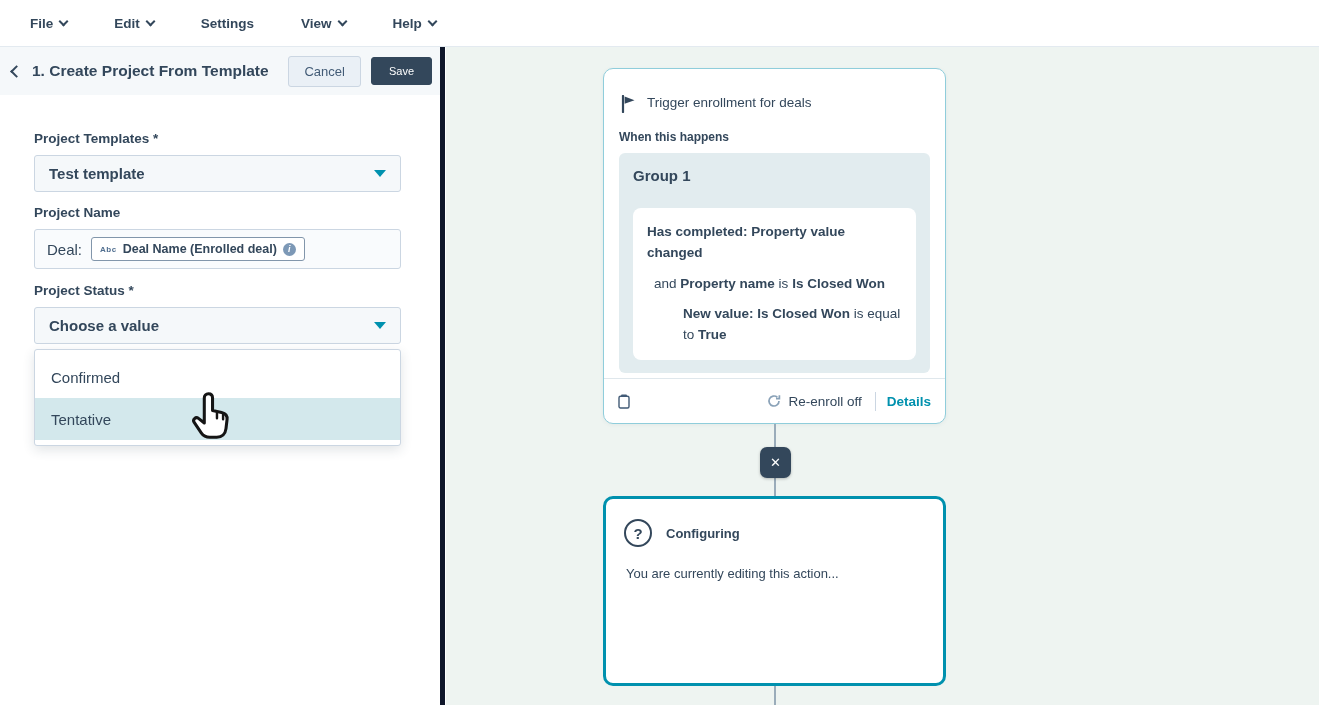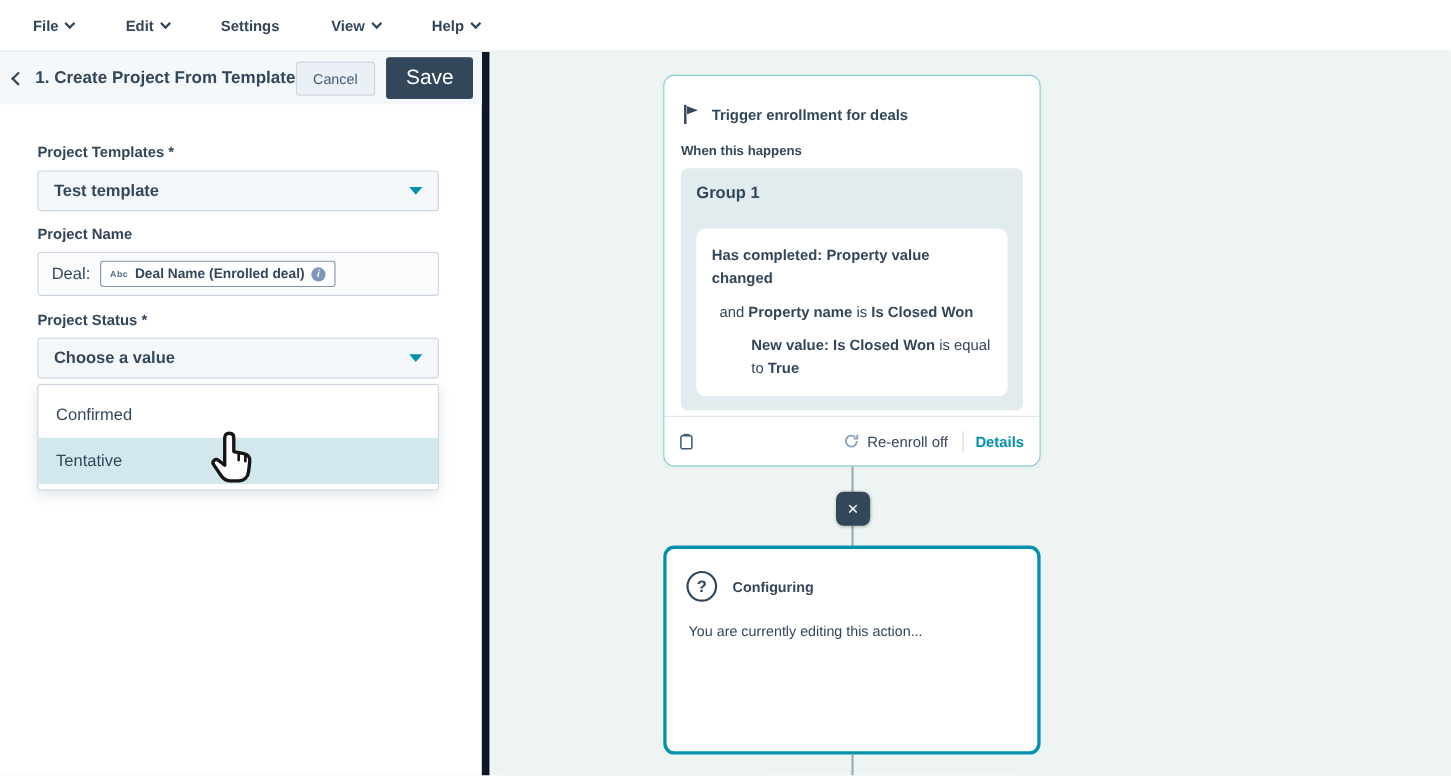--- a/index.html
+++ b/index.html
@@ -16,33 +16,33 @@
     position:absolute; top:0; left:0; width:1319px; height:47px;
     background:#fff; border-bottom:1px solid #e3eaf0;
     display:flex; align-items:center; padding-left:30px; gap:47px; z-index:6;
   }
   .menu-item { display:flex; align-items:center; gap:7px; font-weight:bold; font-size:13.5px; cursor:default;justify-content:space-between; }
   .chev-down { width:7px; height:7px; border-right:2px solid #33475b; border-bottom:2px solid #33475b;
     transform:rotate(45deg); margin-top:-4px; }
   
   .left-panel {
     position:absolute; left:0; top:47px; width:445px; height:658px;
-    background:#fff; border-right:7px solid #0f172a; z-index:4;
+    background:#fff; border-right:5px solid #0f172a; z-index:4;
   }
   .panel-header {
     height:48px; background:#f5f8fa; display:flex; align-items:center;
     padding:0 8px 0 12px;
   }
   .back-chev { width:9px; height:9px; border-left:2.5px solid #33475b; border-bottom:2.5px solid #33475b;
     transform:rotate(45deg); margin-right:11px; flex:0 0 auto; }
   .panel-title { font-weight:bold; font-size:15.5px; white-space:nowrap; }
   .btn-cancel { margin-left:auto; background:#eaf0f6; border:1px solid #cbd6e2; color:#425b76;
     font-size:13px; padding:7px 15px; border-radius:3px; font-family:inherit; cursor:pointer; }
   .btn-save { margin-left:10px; background:#33475b; border:1px solid #33475b; color:#fff;
-    font-size:19px; padding:7px 17px; border-radius:3px; font-family:inherit; cursor:pointer; }
+    font-size:11px; padding:7px 17px; border-radius:3px; font-family:inherit; cursor:pointer; }
   .form { padding:36px 39px 0 34px; }
   .field-label { font-weight:bold; font-size:13.5px; margin-bottom:9px; }
   .select {
     height:37px; background:#f5f8fa; border:1px solid #cbd6e2; border-radius:3px;
     display:flex; align-items:center; justify-content:space-between;
     padding:0 14px; font-size:15px; cursor:pointer;font-weight:bold;
   }
   .caret-down { width:0; height:0; border-left:6px solid transparent; border-right:6px solid transparent;
     border-top:7px solid #0091ae; }
   .gap-a { height:13px; }
@@ -70,21 +70,21 @@
   .conn.seg1 { top:377px; height:24px; }
   .conn.seg2 { top:430px; height:20px; }
   .conn.seg3 { top:639px; height:19px; }
   .node-card {
     position:absolute; left:157px; width:343px; background:#fff;
     border:1.5px solid #8fcddb; border-radius:10px;
     box-shadow:0 1px 4px rgba(45,62,80,.06);
   }
   .trigger-card { top:21px; height:356px; display:flex; flex-direction:column; cursor:pointer; }
   .trigger-body { padding:13px 15px 0 15px; flex:1; display:flex; flex-direction:column; min-height:0; }
-  .trigger-title-row { display:flex; align-items:center; gap:11px; font-weight:bold; font-size:13.5px; padding:13px 0 0 2px; }
+  .trigger-title-row { display:flex; align-items:flex-start; gap:11px; font-weight:normal; font-size:13.5px; padding:13px 0 0 2px; }
   .when { font-weight:bold; font-size:12px; margin-top:17px; }
   .group { background:#e2ecef; border-radius:6px; margin-top:9px; padding:14px 14px 12px; flex:1; overflow:hidden; margin-bottom:5px; }
   .group-title { font-weight:bold; font-size:15px; }
   .cond-card { background:#fff; border-radius:8px; margin-top:24px; padding:13px 14px 14px; font-size:13.5px; line-height:1.58; }
   .b { font-weight:bold; }
   .cond2 { margin-left:36px; text-indent:-29px; margin-top:9px; }
   .cond3 { margin-left:36px; margin-top:9px; }
   .trigger-footer { height:45px; border-top:1px solid #dfe7ec; display:flex; align-items:center; padding:0 14px; flex:0 0 auto; }
   .spacer { flex:1; }
   .reenroll { display:flex; align-items:center; gap:7px; font-size:13.5px; color:#33475b; cursor:pointer; }

